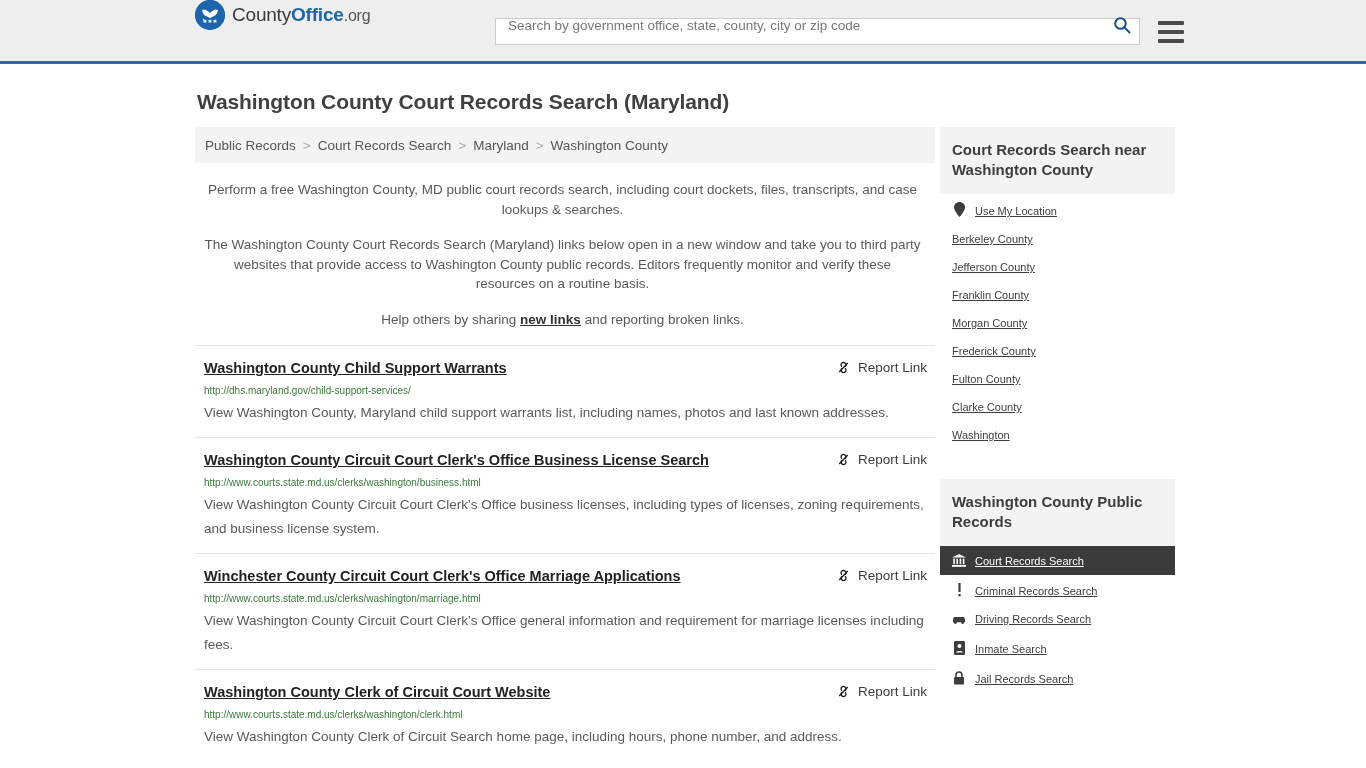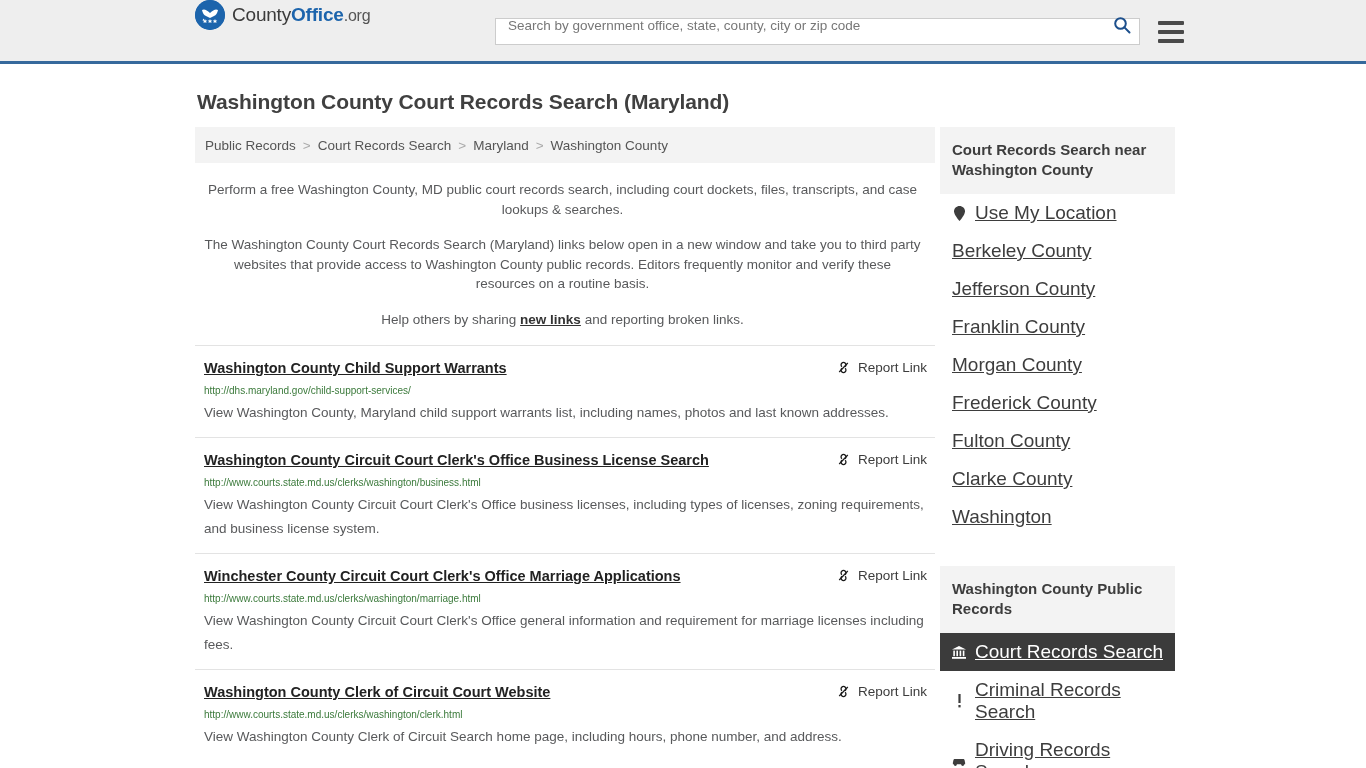--- a/index.html
+++ b/index.html
@@ -199,24 +199,24 @@
     background: #f3f3f3;
     padding: 13px 14px 14px 12px;
     font-size: 15px;
     font-weight: bold;
     color: #3d3d3d;
     line-height: 20px;
   }
   .panel-list { margin: 0; padding: 0; list-style: none; }
   .panel-list li {
     display: flex;
-    align-items: center;
+    align-items: flex-end;
     gap: 9px;
     padding: 8px 10px 8px 12px;
-    font-size: 19px;
+    font-size: 11px;
   }
   .panel-list li a {
     color: #3d3d3d;
     text-decoration: underline;
   }
   .panel-list li.active {
     background: #3b3b3b;
   }
   .panel-list li.active a { color: #ffffff; }
   .panel-list li.active .ic { color: #ffffff; fill: #ffffff; }

